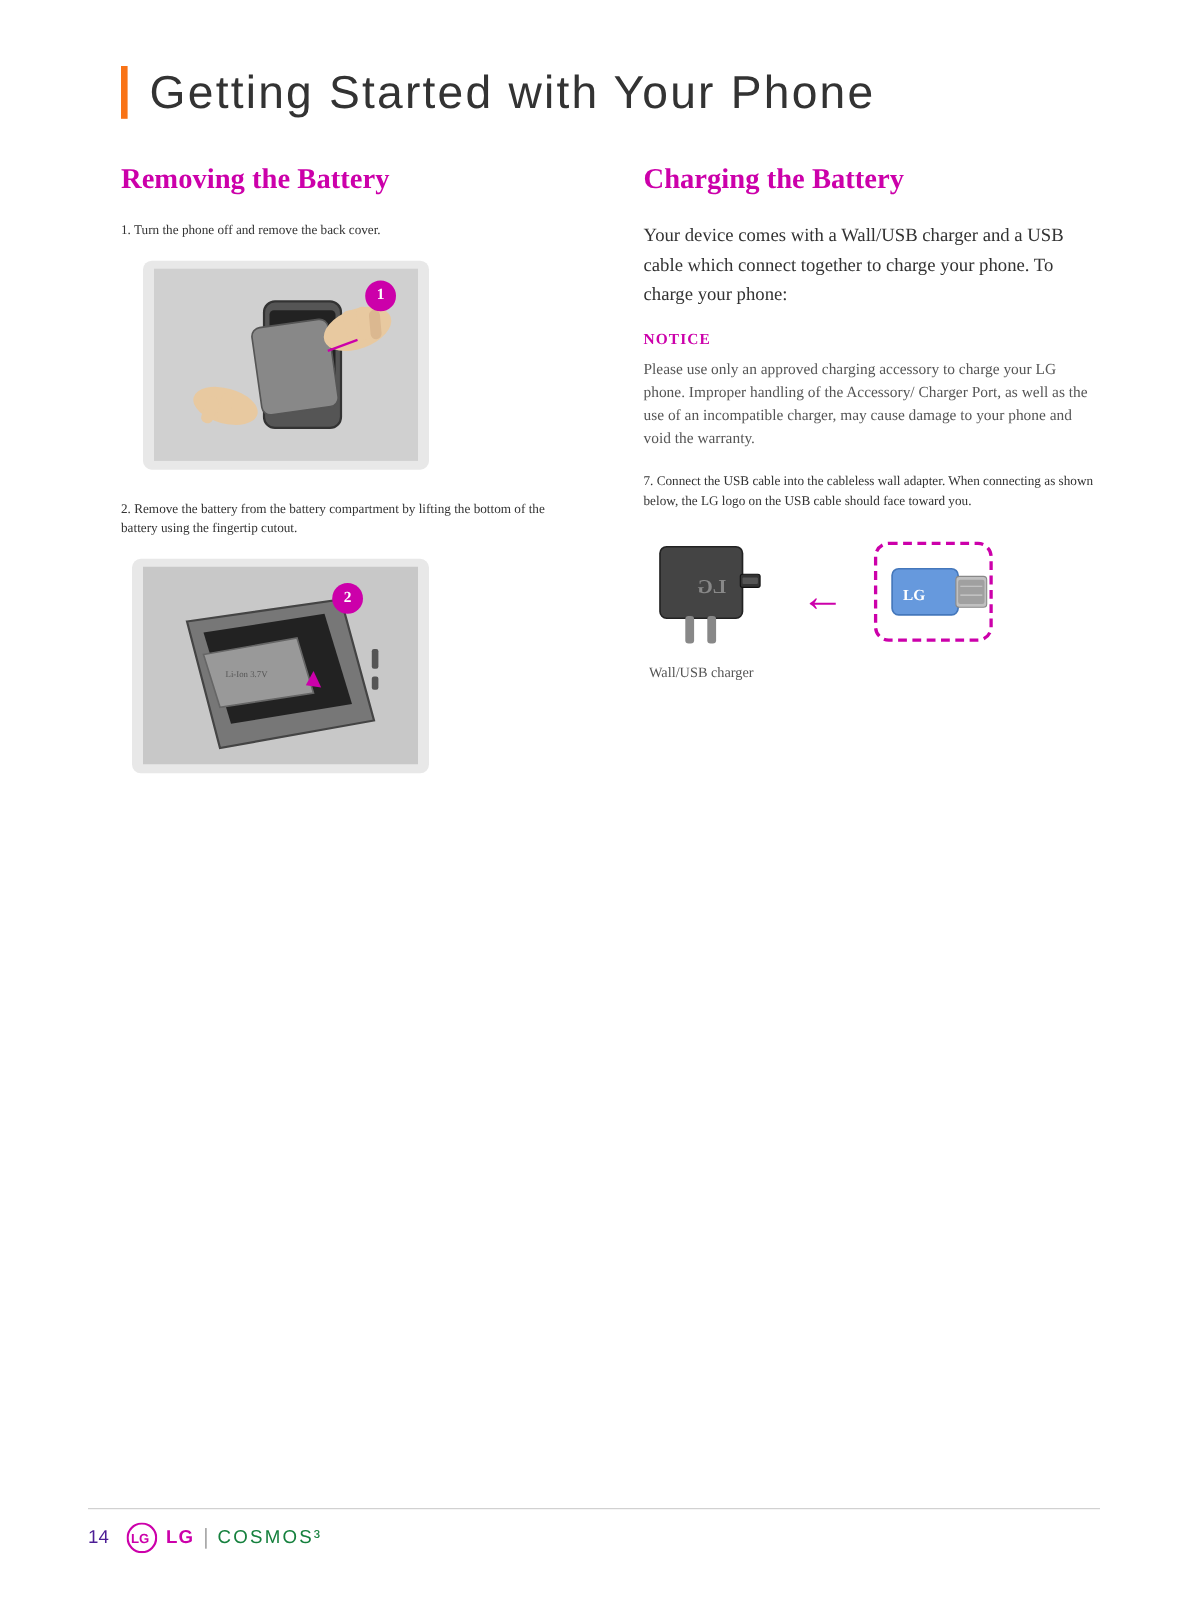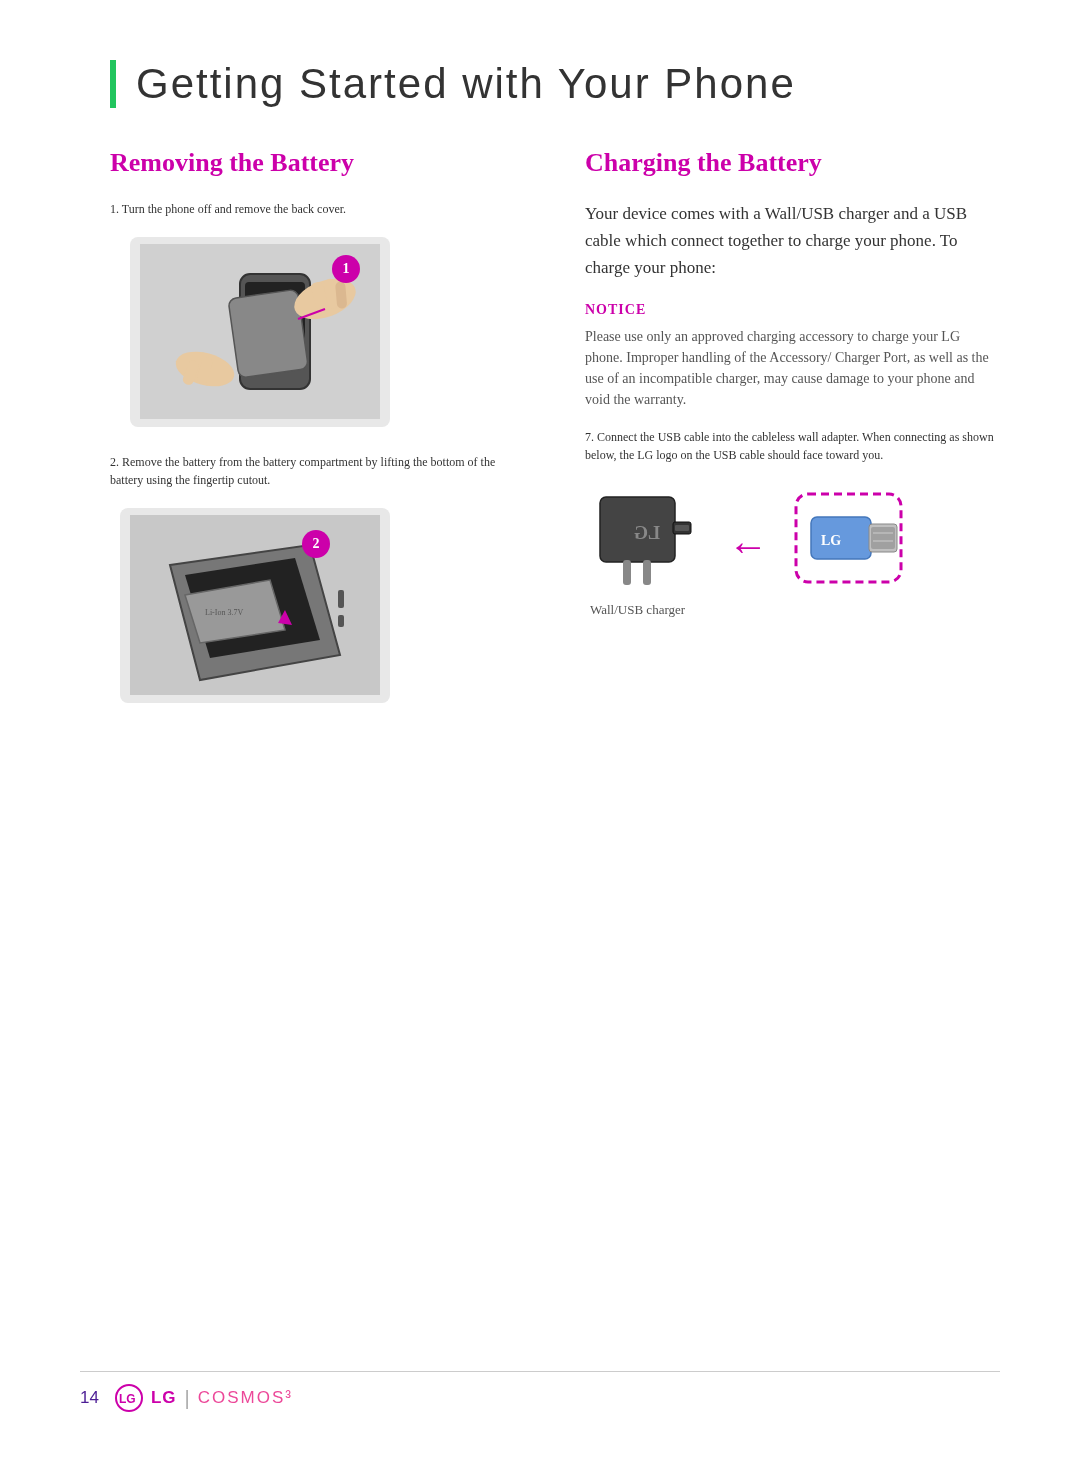--- a/index.html
+++ b/index.html
@@ -18,21 +18,21 @@
       height: 1462px;
       background: #fff;
       padding: 60px 80px 60px 110px;
       position: relative;
     }
 
     .page-header {
       display: flex;
       align-items: center;
       margin-bottom: 40px;
-      border-left: 6px solid #22c55e;
+      border-left: 6px solid #f97316;
       padding-left: 20px;
     }
 
     .page-title {
       font-size: 42px;
       font-weight: 300;
       color: #333;
       letter-spacing: 2px;
     }
 
@@ -187,21 +187,21 @@
 
     .footer-logo-text {
       font-size: 17px;
       font-weight: bold;
       color: #cc00aa;
       letter-spacing: 1px;
     }
 
     .footer-model {
       font-size: 17px;
-      color: #ec4899;
+      color: #15803d;
       letter-spacing: 2px;
       text-align: right;
     }
 
     .lg-icon {
       width: 28px;
       height: 28px;
     }
   </style>
 </head>

